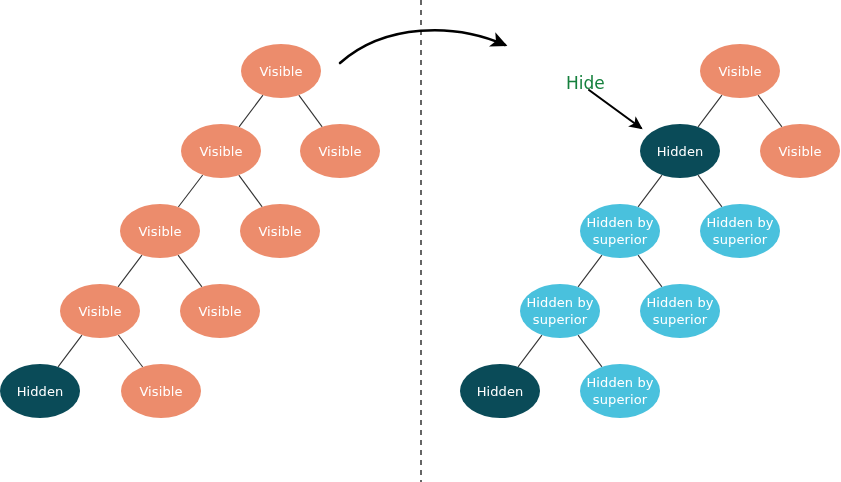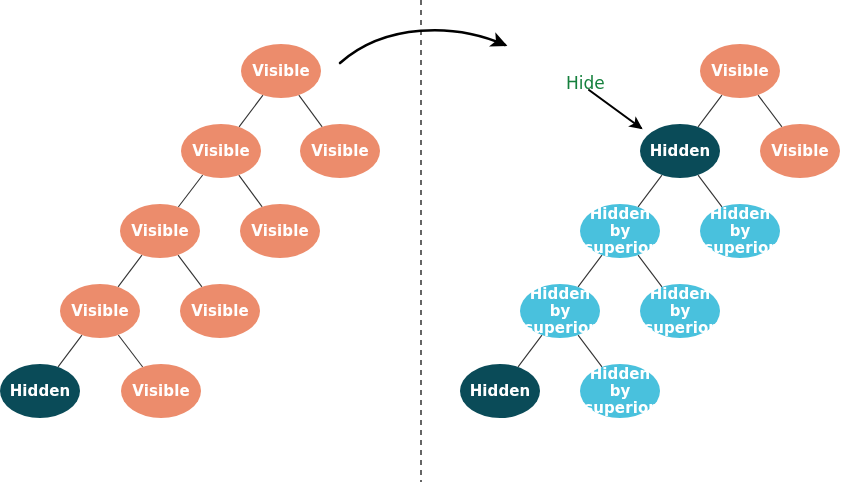--- a/index.html
+++ b/index.html
@@ -34,22 +34,22 @@
   }
   .node {
     position: absolute;
     display: flex;
     align-items: center;
     justify-content: flex-end;
     text-align: center;
     border-radius: 50%;
     box-sizing: border-box;
     color: #ffffff;
-    font-weight: bold;
-    font-size: 15px;
+    font-weight: normal;
+    font-size: 13px;
     line-height: 17px;
     letter-spacing: 0.1px;
     padding: 0 4px;
     user-select: none;
   }
   .node-label {
     display: block;
     width: 100%;
     white-space: pre-line;
   }

